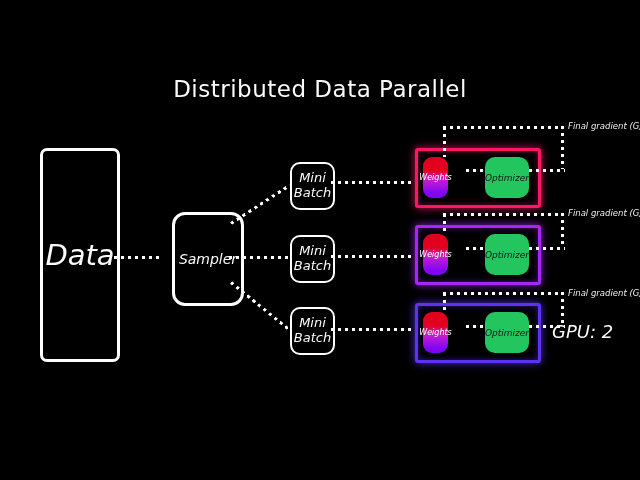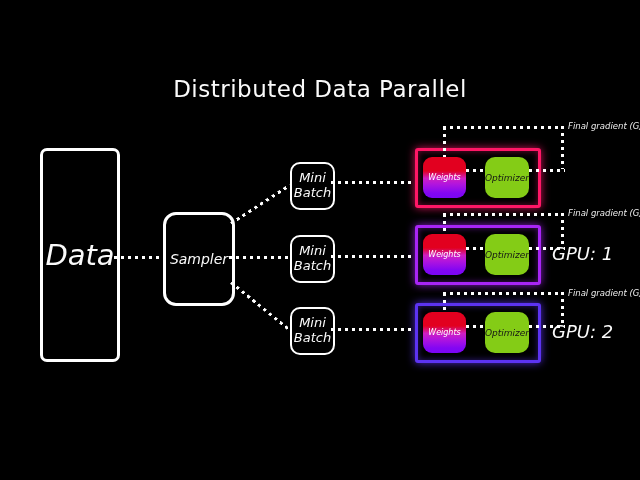--- a/index.html
+++ b/index.html
@@ -5,35 +5,35 @@
   html,body{margin:0;padding:0;background:#000;}
   .canvas{position:relative;width:640px;height:480px;background:#000;overflow:hidden;
           font-family:"DejaVu Sans", sans-serif;color:#fff;}
   .title{position:absolute;left:0;top:76px;width:640px;text-align:center;
          font-size:23px;font-weight:500;letter-spacing:.5px;color:#fafafa;}
   .node{position:absolute;display:flex;align-items:center;justify-content:center;
         border:3px solid #fff;border-radius:13px;background:#000;text-align:center;
         font-style:italic;color:#fafafa;}
   .data-box{left:40px;top:148px;width:74px;height:208px;border-width:3.5px;border-radius:7px;
             font-size:29px;}
-  .sampler-box{left:163px;top:212px;width:66px;height:88px;font-size:14px;}
+  .sampler-box{left:172px;top:212px;width:66px;height:88px;font-size:14px;}
   .mb-box{width:41px;height:44px;border-width:2.5px;border-radius:10px;font-size:13px;
           flex-direction:column;line-height:1.15;}
   .mb-1{left:290px;top:162px;}
   .mb-2{left:290px;top:235px;}
   .mb-3{left:290px;top:307px;}
   .gpu-box{position:absolute;left:415px;width:120px;height:54px;border:3px solid;border-radius:3px;background:#000;}
   .gpu-0{top:148px;border-color:#ff1766;box-shadow:0 0 8px rgba(255,23,110,.8), inset 0 0 6px rgba(255,23,110,.45);}
   .gpu-1{top:225px;border-color:#a825f7;box-shadow:0 0 8px rgba(168,37,247,.8), inset 0 0 6px rgba(168,37,247,.45);}
   .gpu-2{top:303px;border-color:#5c33f2;box-shadow:0 0 8px rgba(92,51,242,.85), inset 0 0 6px rgba(92,51,242,.5);}
   .chip{position:absolute;display:flex;align-items:center;justify-content:center;
         font-style:italic;text-align:center;}
-  .weights{left:423px;width:43px;height:41px;border-radius:9px;font-size:8px;color:#fff;
+  .weights{left:423px;width:25px;height:41px;border-radius:9px;font-size:8px;color:#fff;
            background:linear-gradient(180deg,#e2001f 0%,#e2001f 34%,#d01fc2 52%,#b215dd 66%,#8206f3 88%,#7a05f5 100%);}
-  .optimizer{left:485px;width:44px;height:41px;border-radius:10px;background:#84cc16;
+  .optimizer{left:485px;width:44px;height:41px;border-radius:10px;background:#22c55e;
              color:#151515;font-size:9px;}
   .w-0,.o-0{top:157px;} .w-1,.o-1{top:234px;} .w-2,.o-2{top:312px;}
   .gpu-label{position:absolute;left:552px;font-size:18px;font-style:italic;color:#fafafa;white-space:nowrap;}
   .gl-0{top:165px;} .gl-1{top:243px;} .gl-2{top:321px;font-style:italic;}
   .grad-note{position:absolute;left:568px;width:72px;font-size:8.5px;font-style:italic;
              color:#eee;white-space:nowrap;}
   .gn-0{top:121px;} .gn-1{top:208px;} .gn-2{top:288px;}
   .dot-h{position:absolute;height:3px;
          background-image:repeating-linear-gradient(90deg,#fff 0 3px,transparent 3px 7px);}
   .dot-v{position:absolute;width:3px;
@@ -77,21 +77,20 @@
   </div>
   <div class="grad-note gn-0">Final gradient (G)</div>
 
   <div class="gpu-box gpu-1"></div>
   <div class="chip weights w-1">
     <span>Weights</span>
   </div>
   <div class="chip optimizer o-1">
     <span>Optimizer</span>
   </div>
-  <div class="gpu-label gl-1">GPU: 1</div>
   <div class="grad-note gn-1">Final gradient (G)</div>
 
   <div class="gpu-box gpu-2"></div>
   <div class="chip weights w-2">
     <span>Weights</span>
   </div>
   <div class="chip optimizer o-2">
     <span>Optimizer</span>
   </div>
   <div class="gpu-label gl-2">GPU: 2</div>

